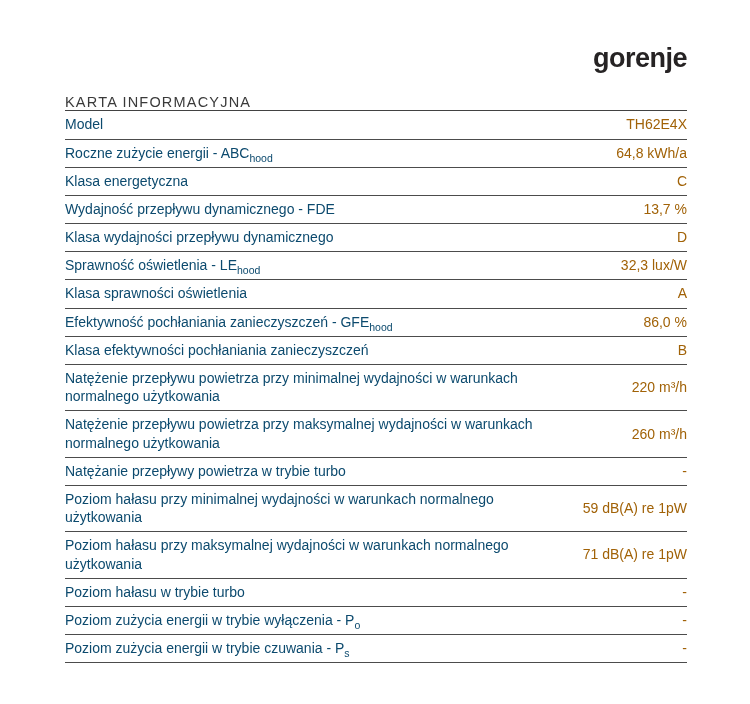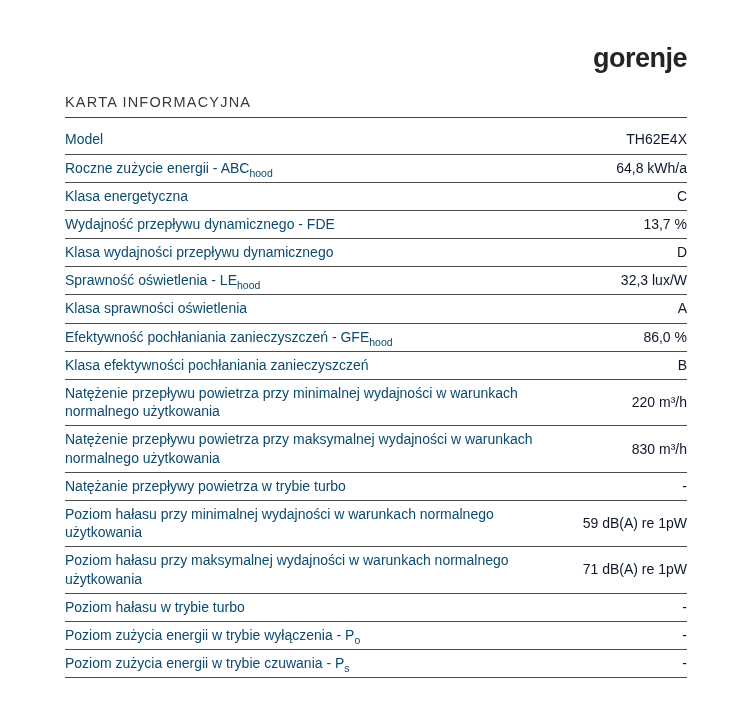--- a/index.html
+++ b/index.html
@@ -22,26 +22,25 @@
   }
   .logo {
     text-align: right;
     font-size: 27px;
     font-weight: 700;
     letter-spacing: -0.5px;
     color: #262324;
     line-height: 1.05;
   }
   .title {
-    margin: 22px 0 8px 0;
+    margin: 22px 0 0 0;
     font-size: 14.5px;
     font-weight: 400;
     letter-spacing: 1.2px;
     color: #3a3a3a;
-    padding-bottom: 7px;
     border-bottom: 1.6px solid #424242;
   }
   .info-table {
     width: 100%;
   }
   .row {
     display: flex;
     justify-content: space-between;
     align-items: center;
     gap: 14px;
@@ -55,21 +54,21 @@
     color: #0c4a6e;
   }
   .row-label sub {
     font-size: 10.5px;
     line-height: 0;
     text-align: center;
   }
   .row-value {
     white-space: nowrap;
     text-align: right;
-    color: #0f172a;
+    color: #a16207;
   }
 </style>
 </head>
 <body>
 
 <div class="page">
   <header>
     <div class="logo">gorenje</div>
   </header>
 
@@ -121,21 +120,21 @@
     <div class="row-value">B</div>
   </div>
 
   <div class="row">
     <div class="row-label"><span class="lbl">Natężenie przepływu powietrza przy minimalnej wydajności w warunkach normalnego użytkowania</span><sub class="lbl-sub"></sub></div>
     <div class="row-value">220 m³/h</div>
   </div>
 
   <div class="row">
     <div class="row-label"><span class="lbl">Natężenie przepływu powietrza przy maksymalnej wydajności w warunkach normalnego użytkowania</span><sub class="lbl-sub"></sub></div>
-    <div class="row-value">830 m³/h</div>
+    <div class="row-value">260 m³/h</div>
   </div>
 
   <div class="row">
     <div class="row-label"><span class="lbl">Natężanie przepływy powietrza w trybie turbo</span><sub class="lbl-sub"></sub></div>
     <div class="row-value">-</div>
   </div>
 
   <div class="row">
     <div class="row-label"><span class="lbl">Poziom hałasu przy minimalnej wydajności w warunkach normalnego użytkowania</span><sub class="lbl-sub"></sub></div>
     <div class="row-value">59 dB(A) re 1pW</div>

